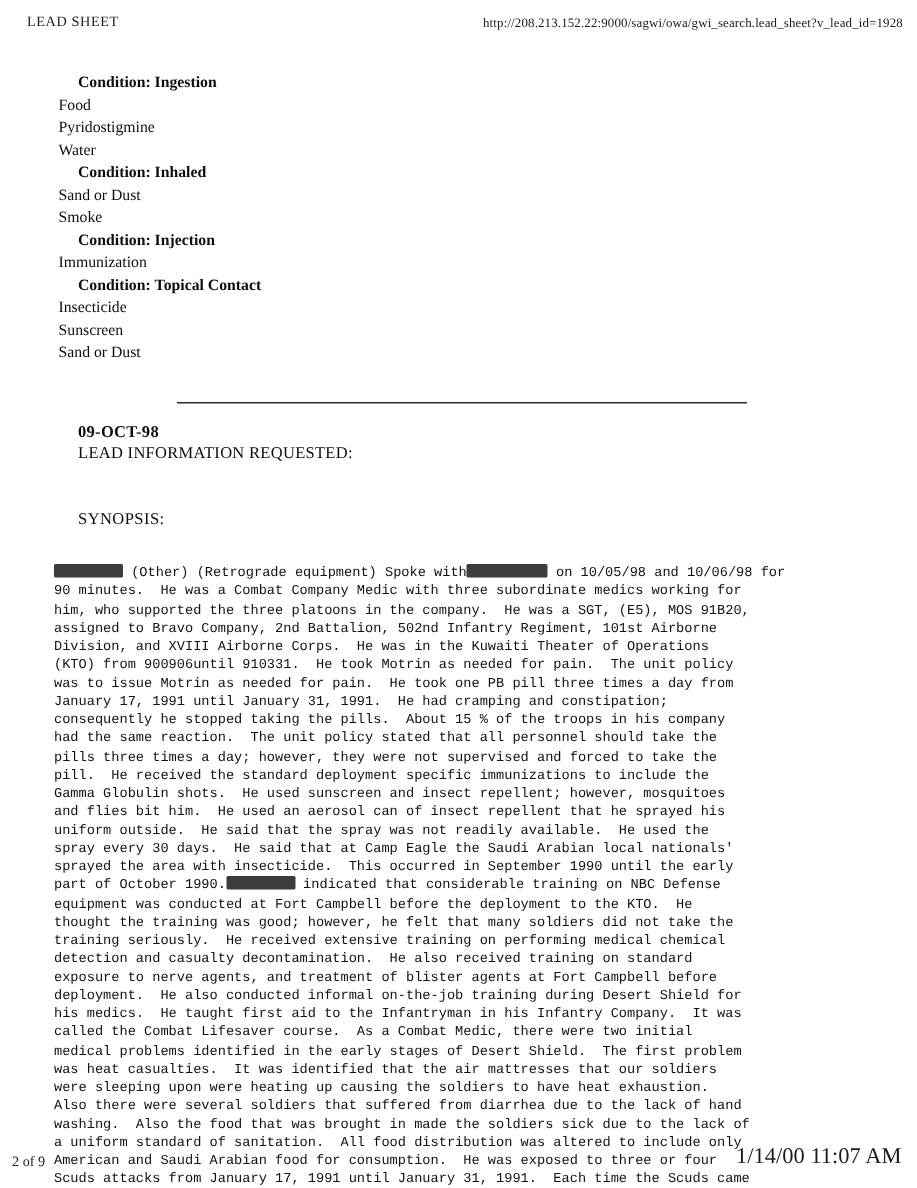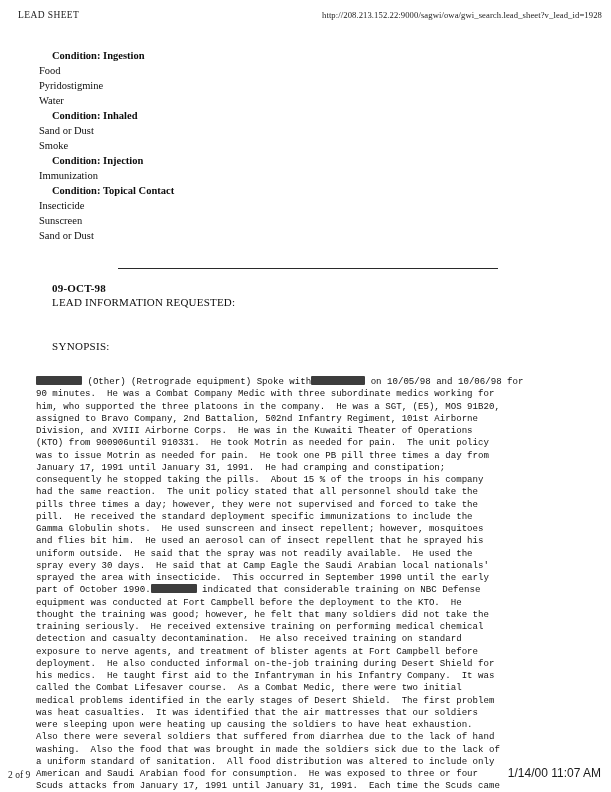--- a/index.html
+++ b/index.html
@@ -142,22 +142,22 @@
     left: 8px;
     bottom: 12px;
     font-family: "Liberation Serif", serif;
     font-size: 9.5px;
     color: #1a1a1a;
   }
   .footer-right {
     position: absolute;
     right: 10px;
     bottom: 12px;
-    font-family: Liberation Sans, sans-serif;
-    font-size: 12px;
+    font-family: Liberation Serif, serif;
+    font-size: 15px;
     color: #1a1a1a;
   }
 </style>
 </head>
 <body>
 
 <div class="page">
 
   <div class="top-header">
     <div class="doc-label">LEAD SHEET</div>

